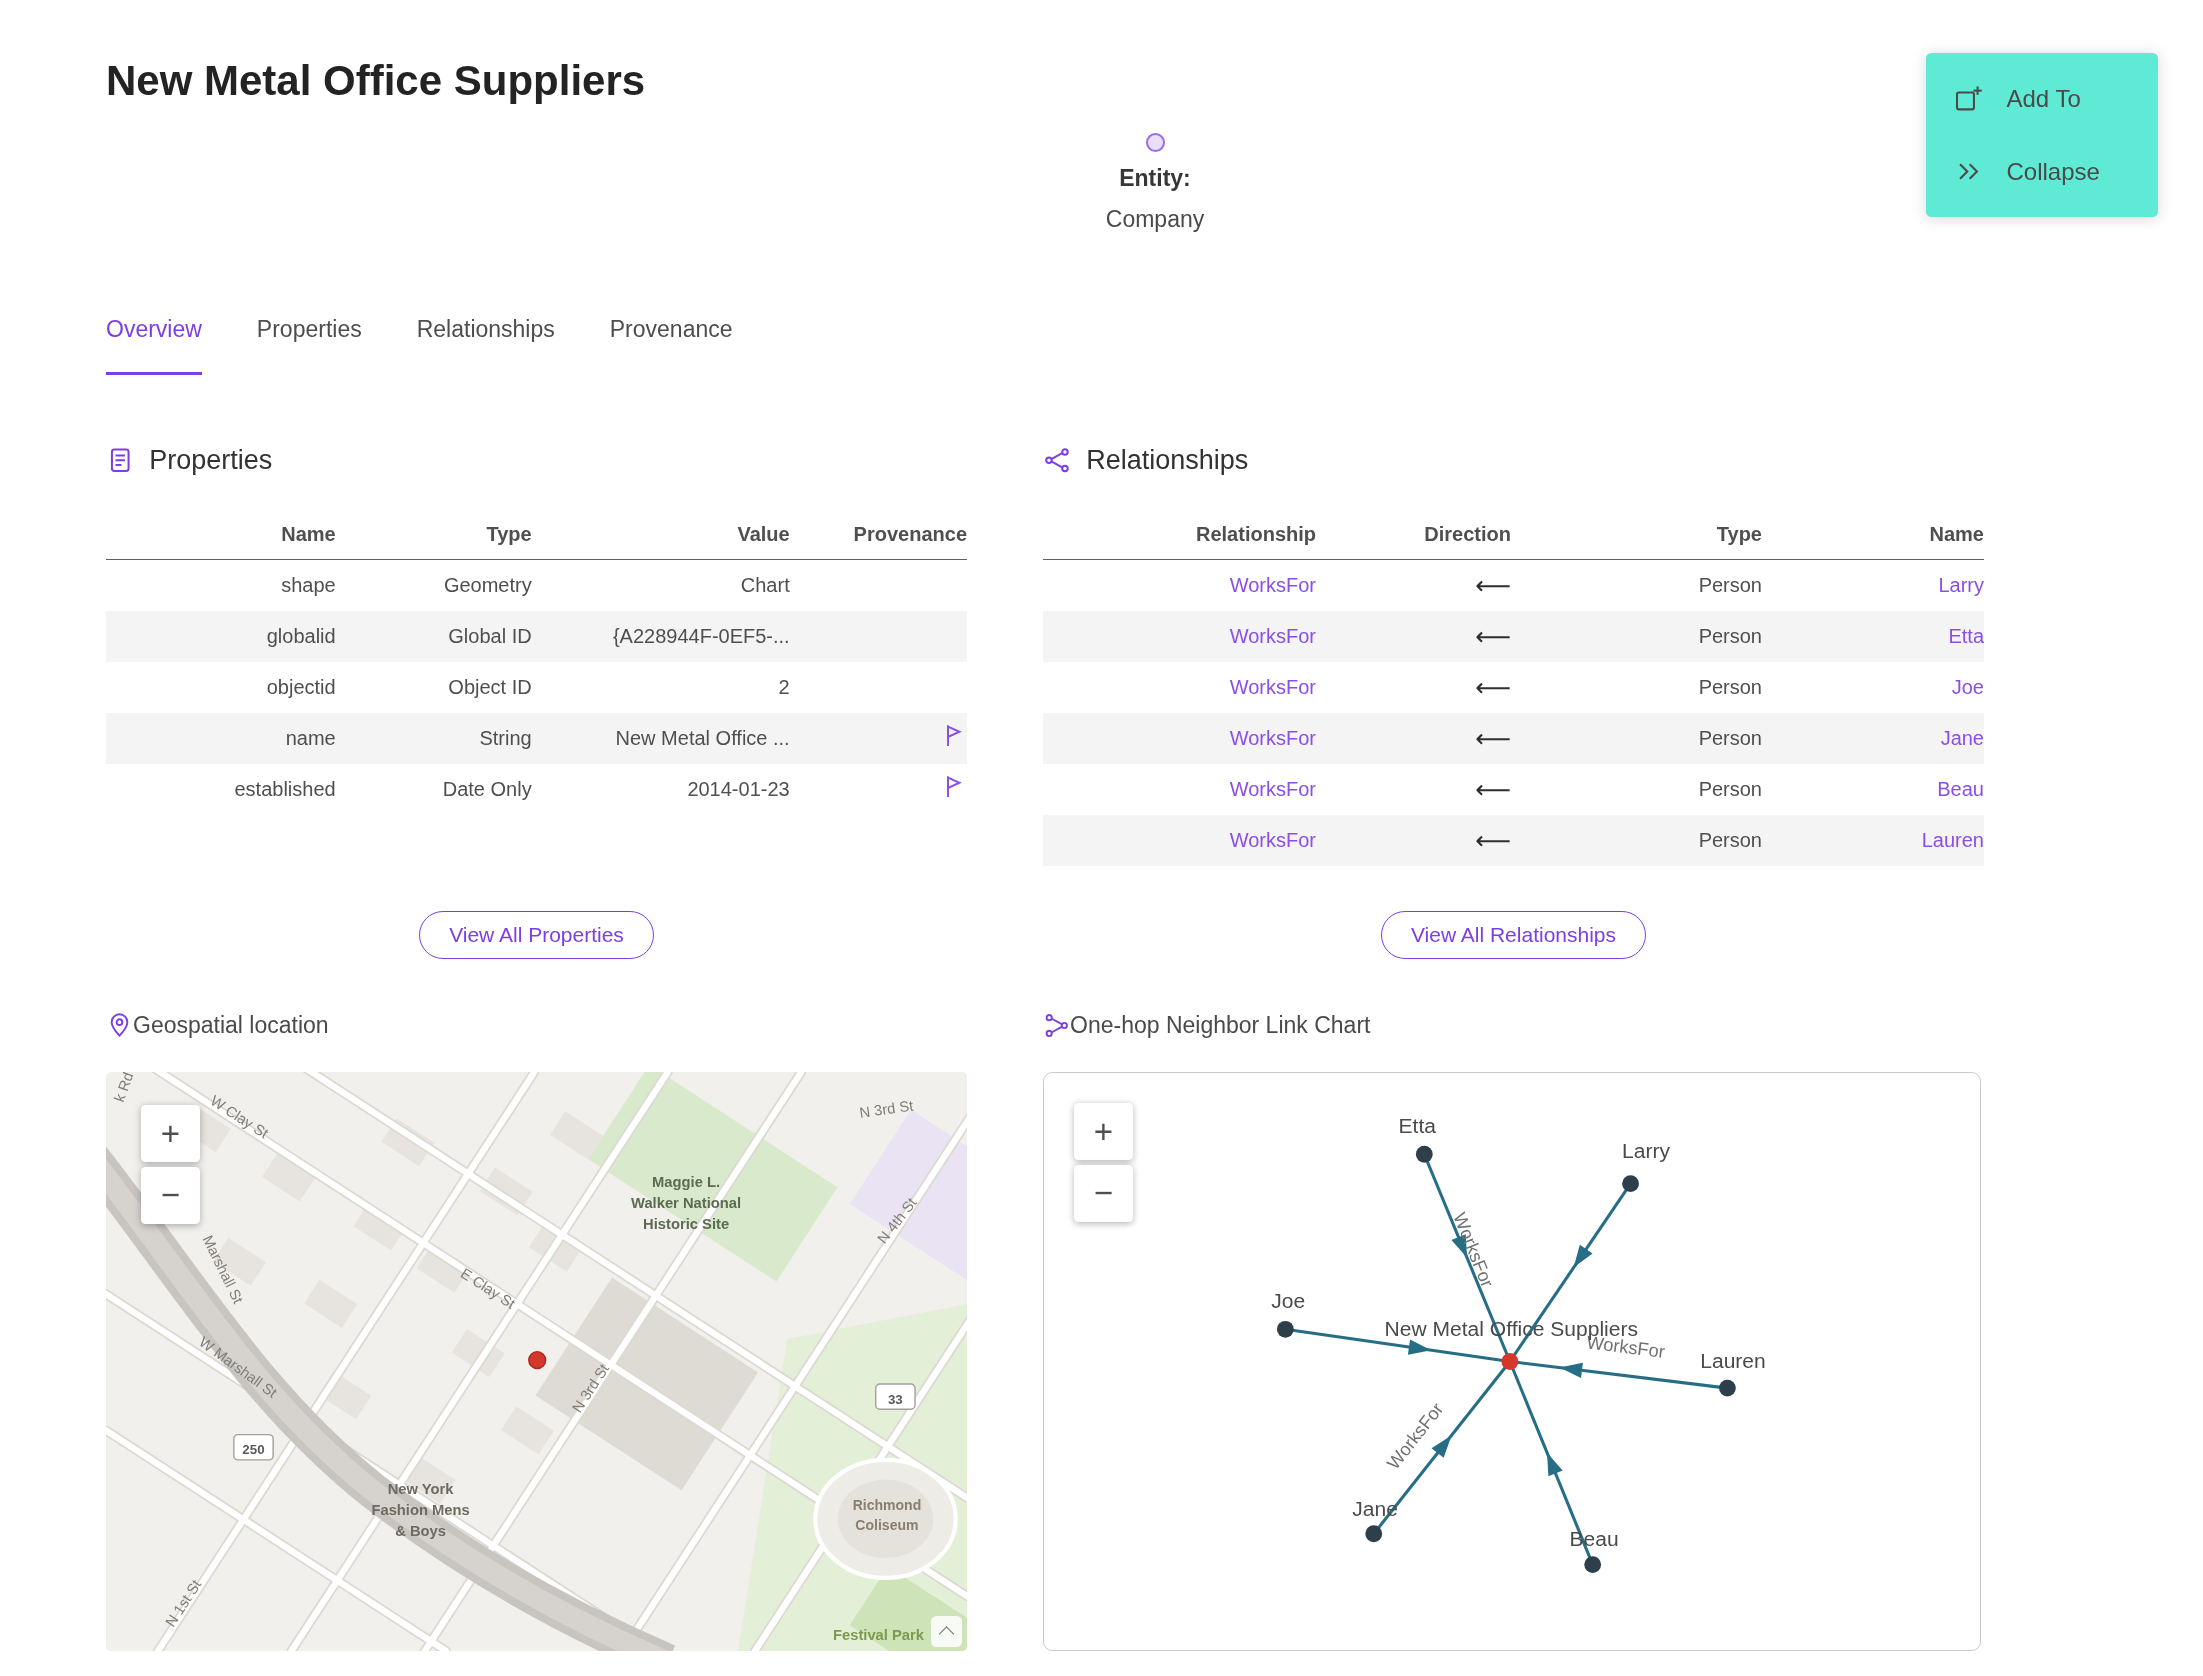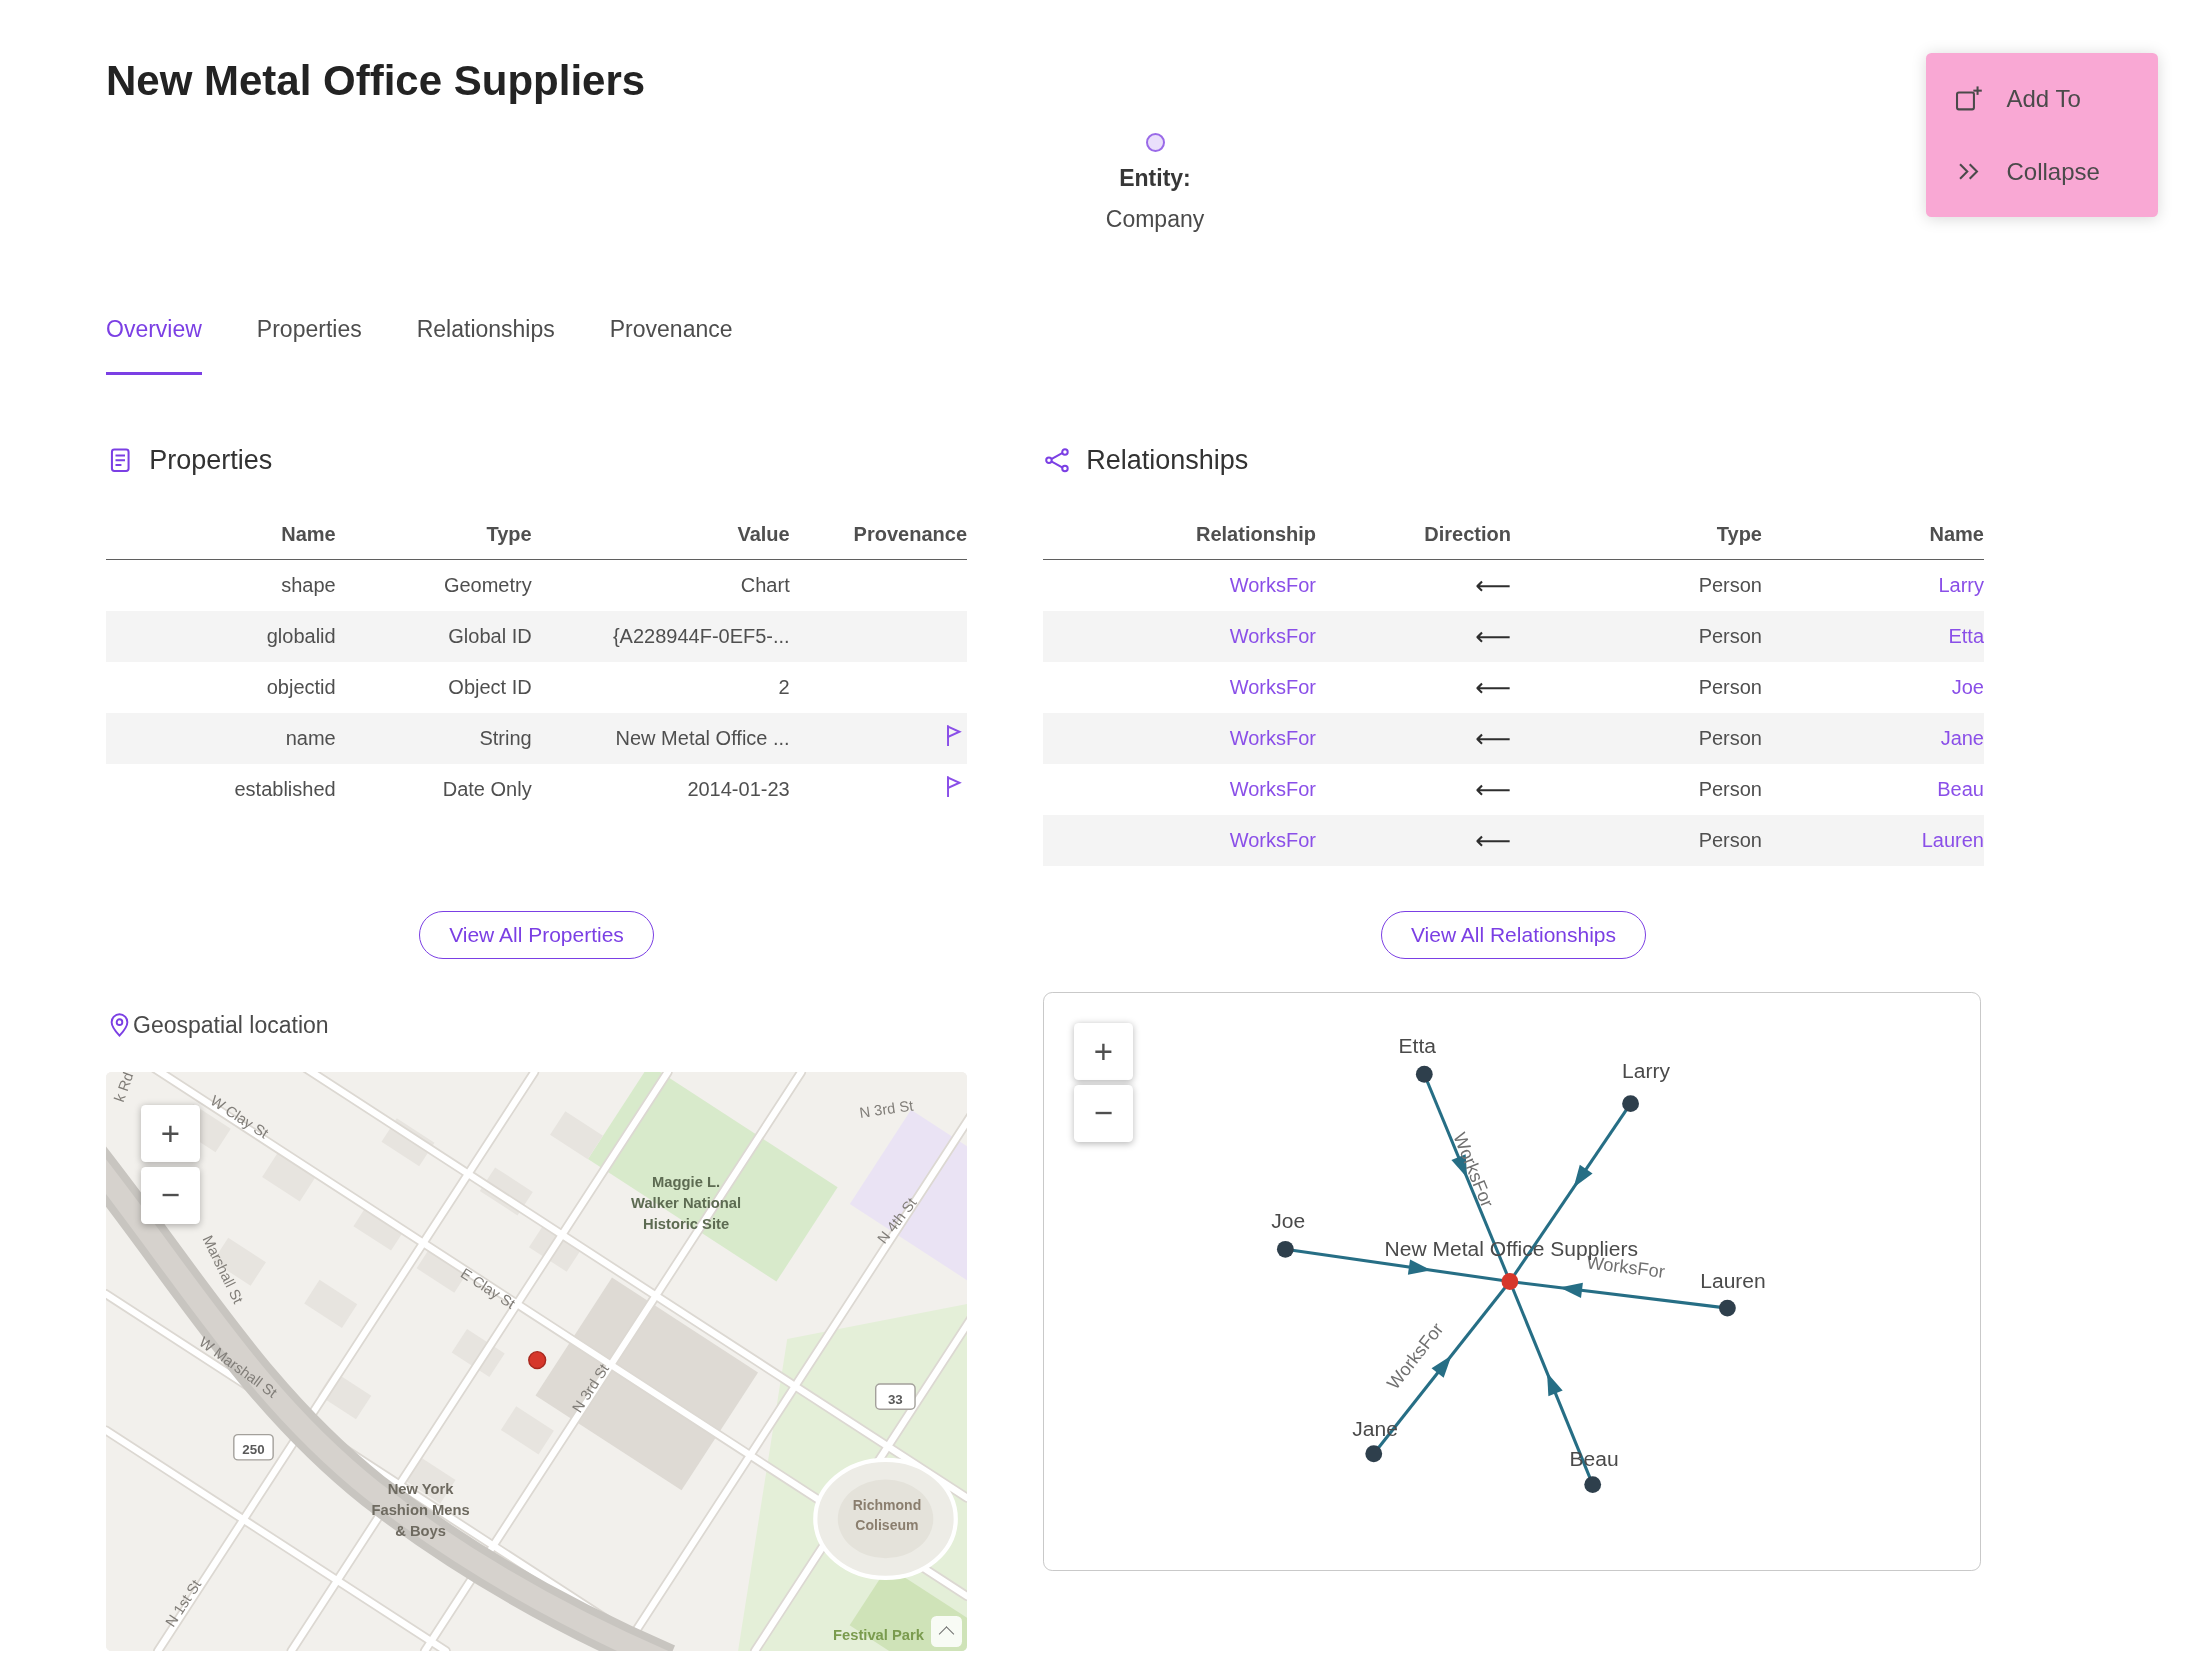--- a/index.html
+++ b/index.html
@@ -7,21 +7,21 @@
   body {
     width:2204px; height:1677px; position:relative; overflow:hidden;
     background:#ffffff; color:#4a4a4a;
     font-family:"Liberation Sans", sans-serif;
   }
   .page { padding:57px 0 0 106px; position:relative; }
 
   
   .floating-menu{
     position:absolute; top:53px; right:46px; width:232px;
-    background:#f9a8d4; border-radius:5.5px; padding:31px 27.5px;
+    background:#5eead4; border-radius:5.5px; padding:31px 27.5px;
     box-shadow:0 1.8px 14.7px rgba(0,0,0,.15);
     display:flex; flex-direction:column; gap:44px;
     font-size:24px; color:#4a4a4a; z-index:5;
   }
   .menu-item{ display:flex; align-items:center; gap:24px; cursor:pointer; }
   .menu-item svg{ width:29px; height:29px; stroke:#4a4a4a; fill:none; stroke-width:1.7; }
 
   
   .page-title{ margin:0; font-size:42px; font-weight:700; color:#232323; }
   .entity-row{ margin-top:27.5px; display:flex; align-items:center; gap:13.8px; font-size:23px;flex-direction:column; }
@@ -359,20 +359,30 @@
           <button class="zoom-btn">+</button>
           <button class="zoom-btn">−</button>
         </div>
         <div class="attr-btn">
             <span class="attr-chevron"></span>
           </div>
       </div>
     </section>
 
     <section>
+      <div class="sub-head">
+        <svg viewBox="0 0 24 24">
+          <circle cx="5.5" cy="5" r="2.3"></circle>
+            <circle cx="5.5" cy="19" r="2.3"></circle>
+            <circle cx="19" cy="12" r="2.3"></circle>
+          <line x1="7.5" y1="5.8" x2="17" y2="11"></line>
+            <line x1="7.5" y1="18.2" x2="17" y2="13"></line>
+        </svg>
+        <span>One-hop Neighbor Link Chart</span>
+      </div>
       <div class="chart-box">
         <svg id="link-svg" viewBox="0 0 667 412" preserveAspectRatio="none">
             <line x1="271" y1="58" x2="332" y2="206" class="edge"></line>
             <line x1="418" y1="79" x2="332" y2="206" class="edge"></line>
             <line x1="172" y1="183" x2="332" y2="206" class="edge"></line>
             <line x1="487" y1="225" x2="332" y2="206" class="edge"></line>
             <line x1="235" y1="329" x2="332" y2="206" class="edge"></line>
             <line x1="391" y1="351" x2="332" y2="206" class="edge"></line>
             <polygon points="-8,-5.5 8,0 -8,5.5" transform="translate(298.45 124.60000000000001) rotate(67.6)" class="arrow"></polygon>
             <polygon points="-8,-5.5 8,0 -8,5.5" transform="translate(381.88 132.34) rotate(124.1)" class="arrow"></polygon>

